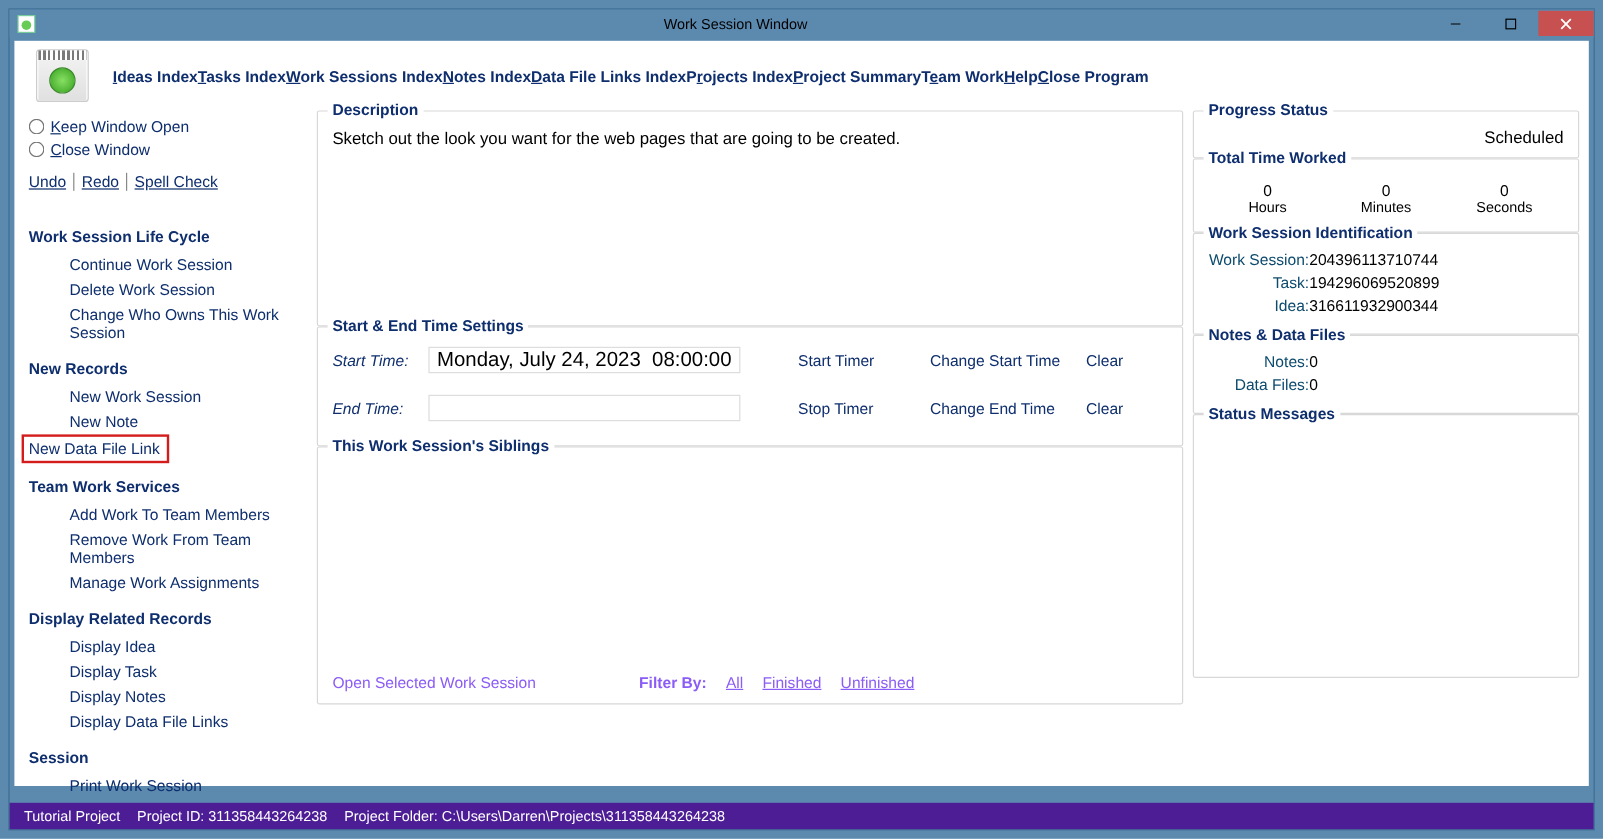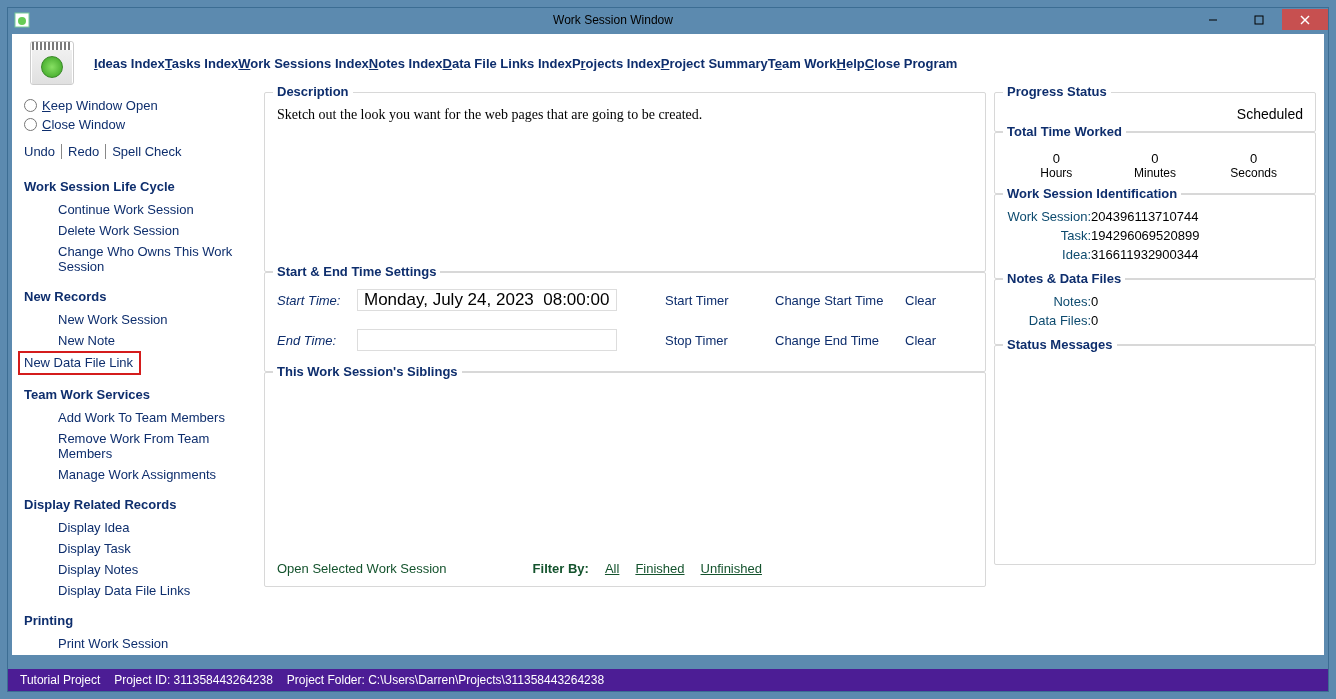--- a/index.html
+++ b/index.html
@@ -19,47 +19,47 @@
 .menu-icon .body { flex: 1; width: 40px; background: linear-gradient(#f0f0f0,#e0e0e0); display: flex; align-items: center; justify-content: center; }
 .menu-icon .clock { width: 22px; height: 22px; background: radial-gradient(circle,#87e063 0,#4fb334 70%); border-radius: 50%; border: 1px solid #3a8a29; position: relative; }
 .menu-items { display: flex; align-items: center; }
 .menu-item { color: #0e2e6d; font-size: 13px; font-weight: bold; cursor: pointer; }
 .menu-item .u { text-decoration: underline; }
 
 .content { display: flex; position: absolute; left: 0; top: 58px; right: 0; bottom: 0; }
 .sidebar { width: 248px; padding: 6px 10px 6px 12px; color: #0e2e6d; }
 .radio-row { display: flex; align-items: center; margin-bottom: 4px; font-size: 13px; }
 .radio-row input { margin-right: 5px; }
-.sidebar .toolbar { display: flex; margin: 12px 0 20px 0; font-size: 13px; }
+.sidebar .toolbar { display: flex; margin: 12px 0 31px 0; font-size: 13px; text-decoration: underline; }
 .sidebar .toolbar span { padding: 0 6px; border-right: 1px solid #888; cursor: pointer; }
 .sidebar .toolbar span:first-child { padding-left: 0; }
 .sidebar .toolbar span:last-child { border-right: none; }
 .side-group-title { font-weight: bold; color: #0e2e6d; margin: 12px 0 5px 0; font-size: 13px; }
 .side-link { color: #0e2e6d; font-size: 13px; padding: 3px 0; cursor: pointer; display: block; margin-left: 34px; }
 .side-link.highlighted { display: inline-block; border: 2px solid #d41c1c; padding: 2px 6px 3px 4px; margin-left: -6px; }
 
 .main { flex: 1; padding: 0 6px 0 4px; }
 .right { width: 332px; padding: 0 8px 0 2px; }
 
 .fieldset { border: 1px solid #d8d8d8; border-radius: 2px; padding: 10px 12px 12px 12px; position: relative; }
 .fieldset > .legend { position: absolute; top: -9px; left: 8px; background: #fff; padding: 0 4px; color: #0e2e6d; font-weight: bold; font-size: 13px; }
 
 .desc-box { height: 180px; }
-.desc-text { color: #000; font-size: 14px; padding-top: 4px; font-family: Liberation Serif, serif; }
+.desc-text { color: #000; font-size: 14px; padding-top: 4px; }
 
 .time-settings { height: 100px; }
 .time-row { display: flex; align-items: center; margin-top: 6px; margin-bottom: 18px; }
 .time-label { width: 80px; color: #0e2e6d; font-style: italic; }
 .time-input { width: 260px; height: 22px; border: 1px solid #ddd; padding: 2px 6px; font-size: 17px; color: #000; background: #fff; }
 .time-link { color: #0e2e6d; cursor: pointer; margin-left: 48px; width: 110px; }
 .time-link2 { color: #0e2e6d; cursor: pointer; width: 130px; }
 .time-link3 { color: #0e2e6d; cursor: pointer; }
 
 .siblings { height: 215px; position: relative; }
-.sib-inner { position: absolute; left: 12px; right: 12px; bottom: 10px; display: flex; align-items: center; gap: 16px; color: #14532d; font-size: 13px; }
+.sib-inner { position: absolute; left: 12px; right: 12px; bottom: 10px; display: flex; align-items: center; gap: 16px; color: #8b5cf6; font-size: 13px; }
 .sib-link { cursor: pointer; }
 .filter-label { font-weight: bold; margin-left: 70px; }
 .filter-opt { text-decoration: underline; cursor: pointer; }
 
 .progress-box { height: 40px; text-align: right; }
 .progress-val { font-size: 14px; padding-top: 3px; }
 
 .timeworked { height: 62px; }
 .twk-row { display: flex; justify-content: space-around; text-align: center; padding-top: 8px; }
 .twk-col { width: 80px; font-size: 13px; }
@@ -163,21 +163,21 @@
         <span class="side-link">Add Work To Team Members</span>
         <span class="side-link">Remove Work From Team Members</span>
         <span class="side-link">Manage Work Assignments</span>
 
         <div class="side-group-title">Display Related Records</div>
         <span class="side-link">Display Idea</span>
         <span class="side-link">Display Task</span>
         <span class="side-link">Display Notes</span>
         <span class="side-link">Display Data File Links</span>
 
-        <div class="side-group-title">Printing</div>
+        <div class="side-group-title">Session</div>
         <span class="side-link">Print Work Session</span>
       </div>
 
       <div class="main">
         <div class="fieldset desc-box">
           <div class="legend">Description</div>
           <div class="desc-text">Sketch out the look you want for the web pages that are going to be created.</div>
         </div>
 
         <div class="fieldset time-settings">

